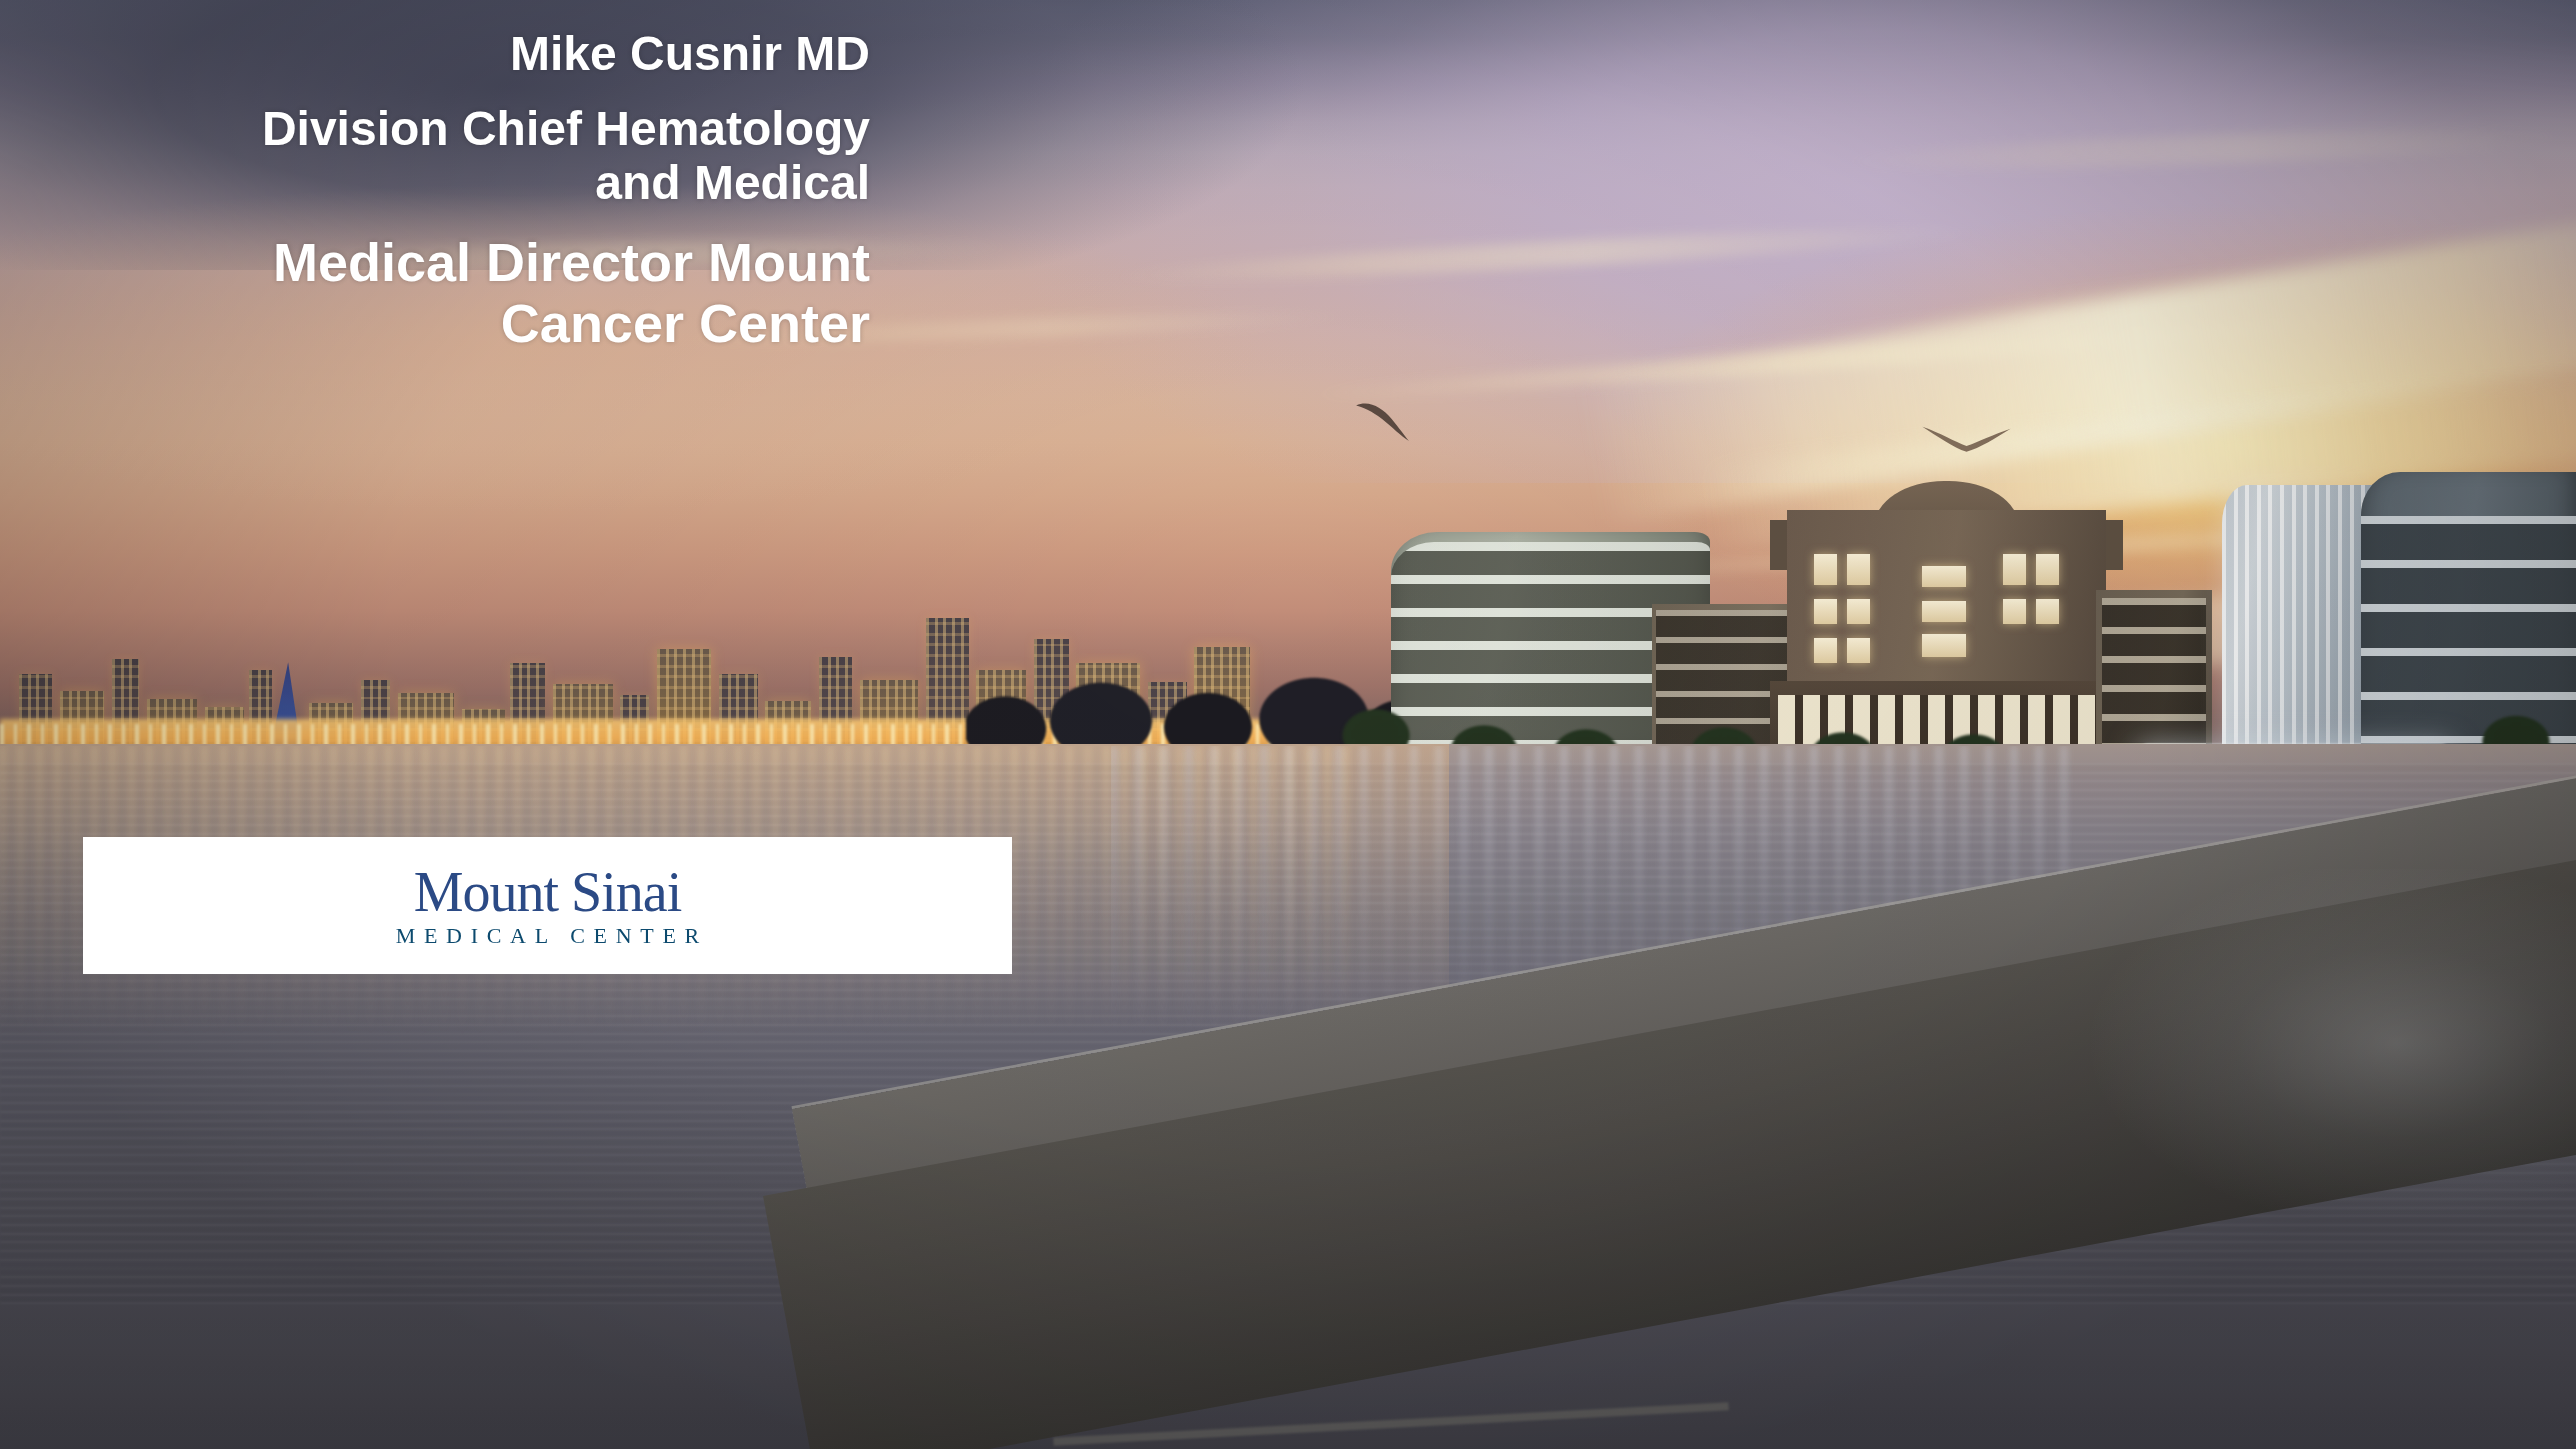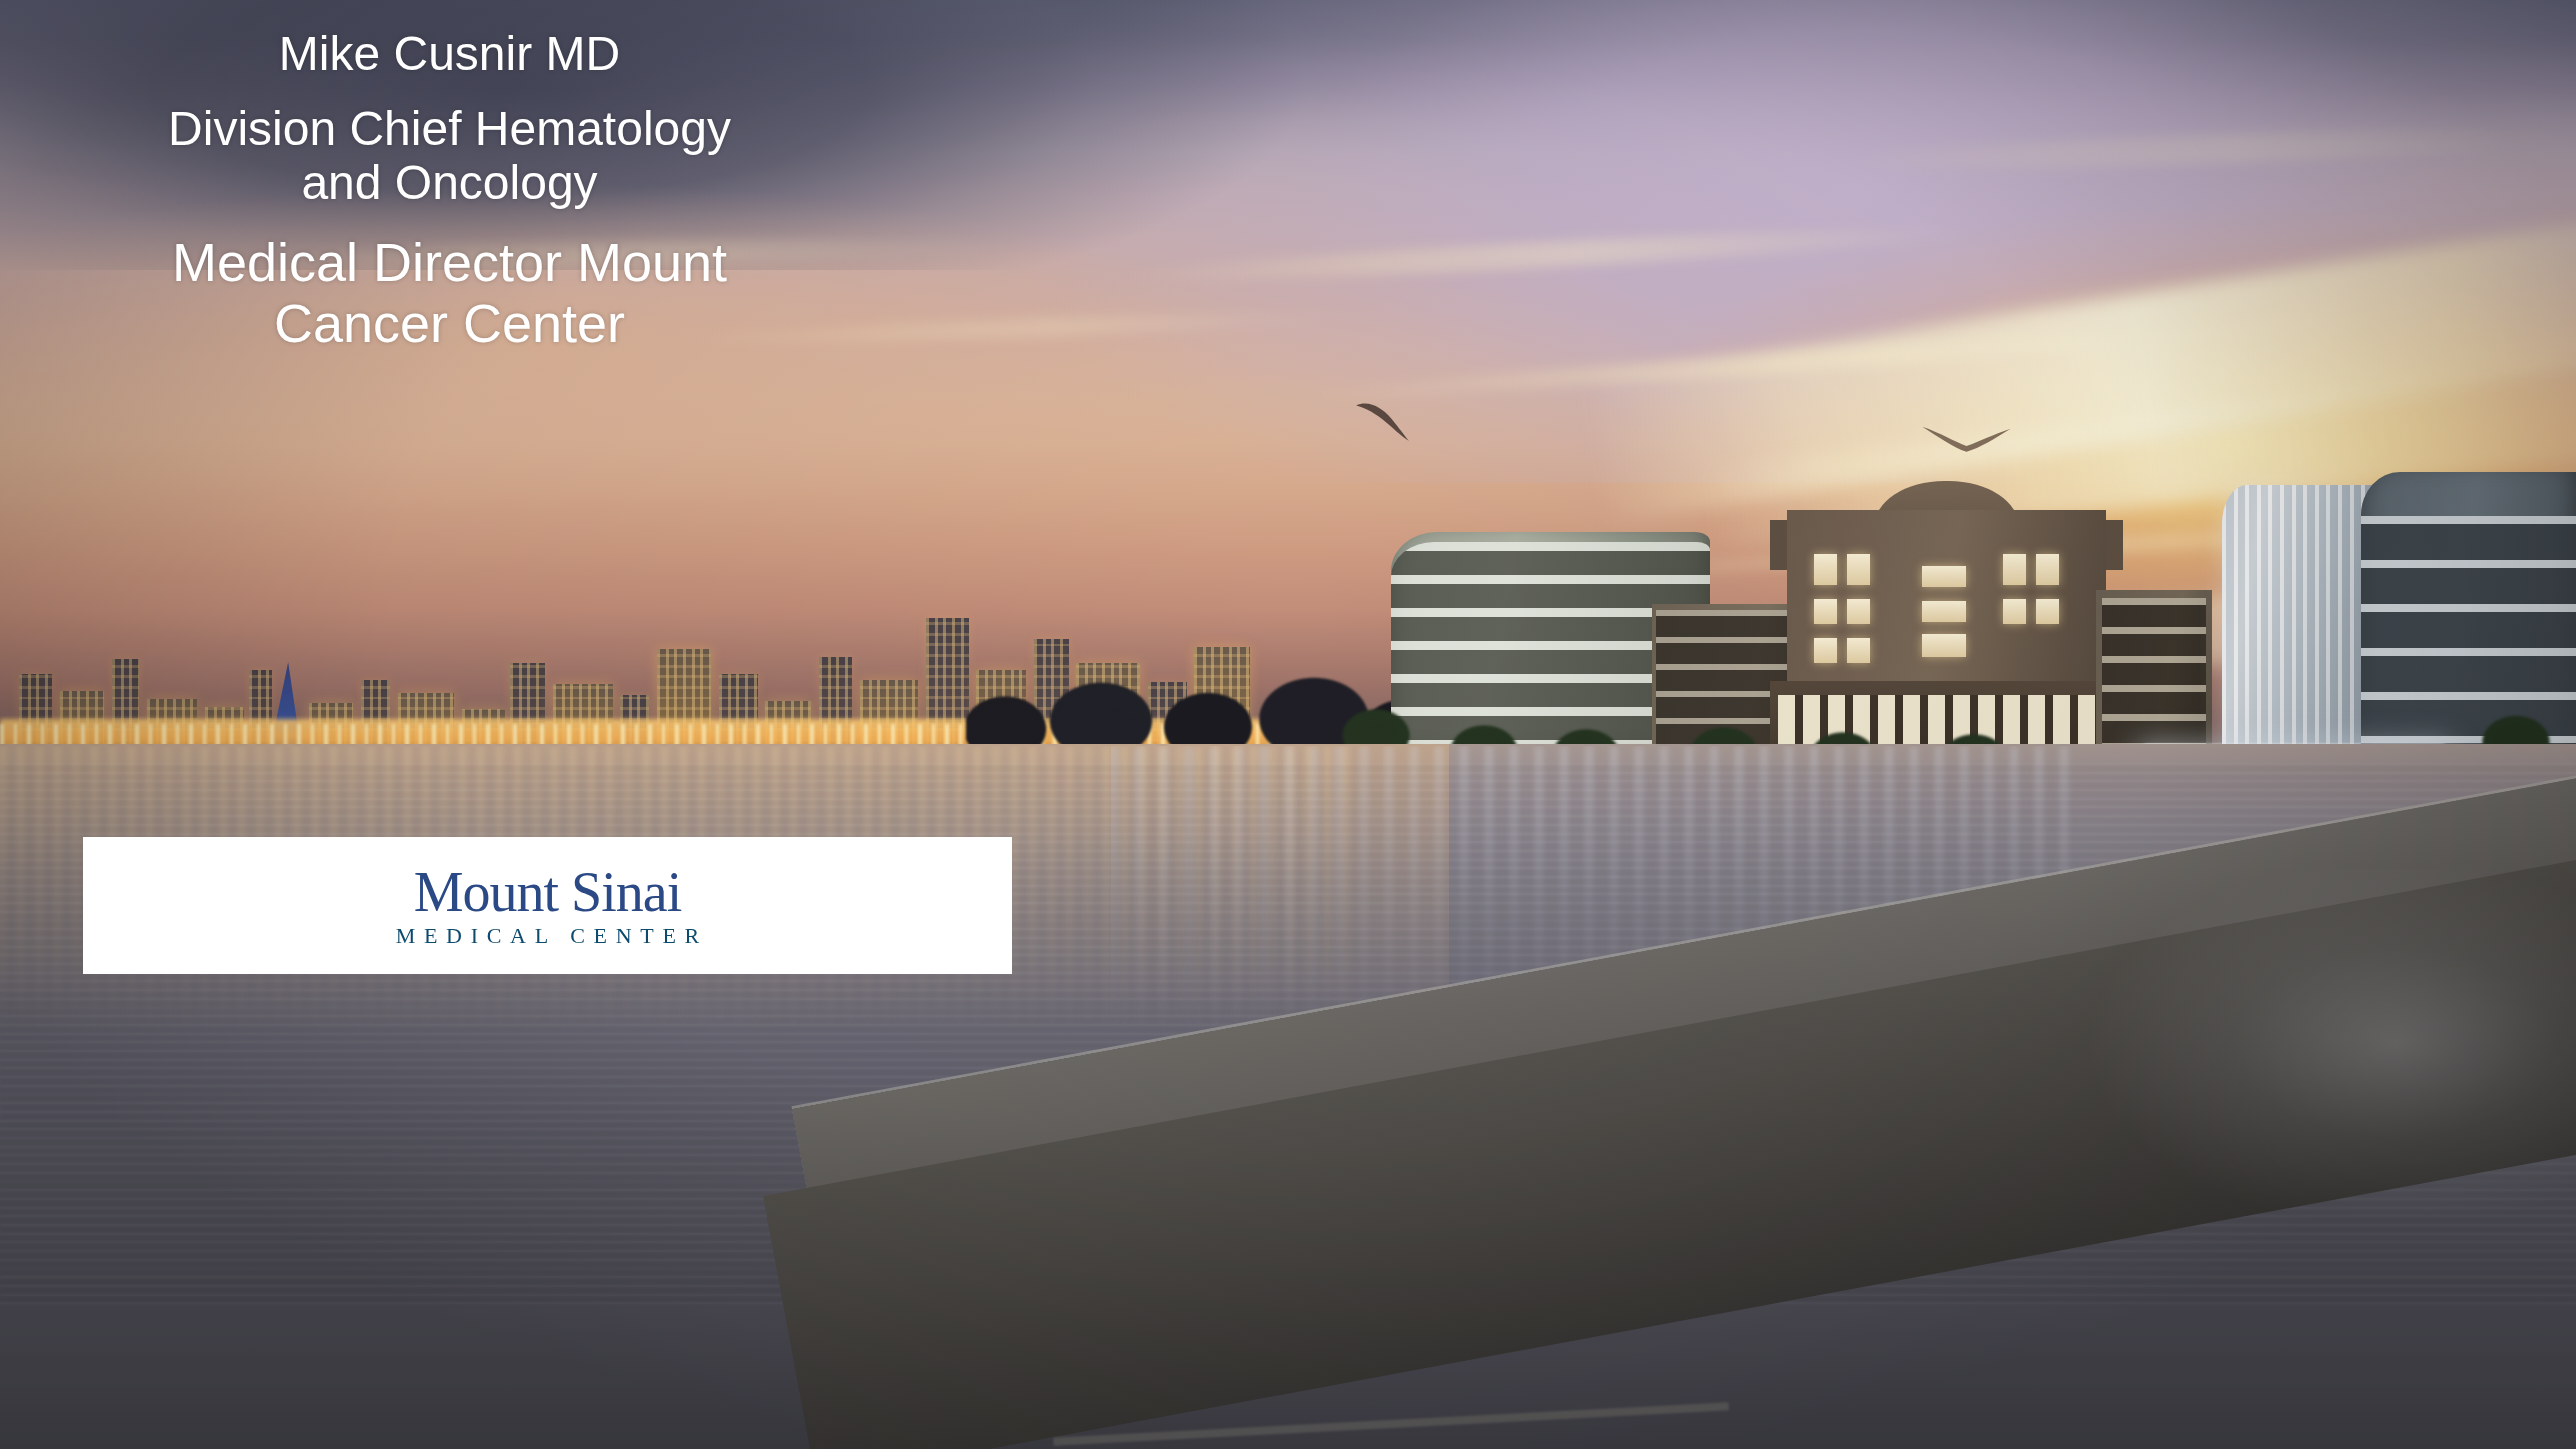--- a/index.html
+++ b/index.html
@@ -465,23 +465,24 @@
 
   .subtitle-block {
     position: absolute;
     left: 29px;
     top: 27px;
     width: 841px;
     text-align: center;
     color: #ffffff;
   }
   .sub-line {
-    font-weight: 400;
+    font-weight: 700;
     line-height: 1.13;
     text-shadow: 0 0 4.8px rgba(0,0,0,.22);
+    text-align: right;
   }
   .sub-line.l1 { font-size: 48px; margin-bottom: 21px; }
   .sub-line.l2 { font-size: 48px; margin-bottom: 21px; }
   .sub-line.l3 { font-size: 54px; margin-bottom: 40px; }
   .sub-line.l4 { font-size: 46px; }
 
   
   .logo-box {
     position: absolute;
     left: 83px;
@@ -637,21 +638,21 @@
     <div class="vignette"></div>
   </div>
 
 
   <div class="subtitle-block">
     <div class="sub-line l1">
       <span>Mike Cusnir MD</span>
     </div>
     <div class="sub-line l2">
       <div>Division Chief Hematology</div>
-      <div>and Oncology</div>
+      <div>and Medical</div>
     </div>
     <div class="sub-line l3">
       <div>Medical Director Mount</div>
       <div>Cancer Center</div>
     </div>
   </div>
 
   <div class="logo-box">
     <div class="logo-wordmark">Mount Sinai</div>
     <div class="logo-sub">MEDICAL CENTER</div>

